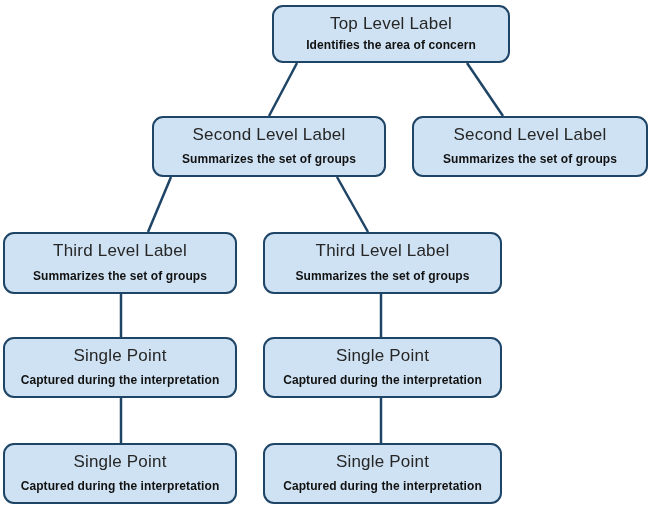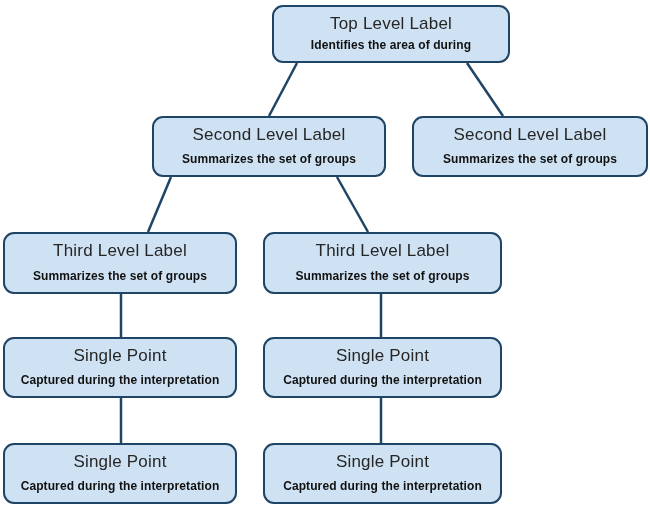--- a/index.html
+++ b/index.html
@@ -61,21 +61,21 @@
       <line x1="171" y1="177" x2="148" y2="232" stroke="#1e4466" stroke-width="2.5"></line>
       <line x1="337" y1="177" x2="368" y2="232" stroke="#1e4466" stroke-width="2.5"></line>
       <line x1="121" y1="293" x2="121" y2="337" stroke="#1e4466" stroke-width="2.5"></line>
       <line x1="381" y1="293" x2="381" y2="337" stroke="#1e4466" stroke-width="2.5"></line>
       <line x1="121" y1="397" x2="121" y2="443" stroke="#1e4466" stroke-width="2.5"></line>
       <line x1="381" y1="397" x2="381" y2="443" stroke="#1e4466" stroke-width="2.5"></line>
     </svg>
 
 <div class="node" style="left: 272px; top: 5px; width: 238px; height: 58px;">
       <div class="node-title">Top Level Label</div>
-      <div class="node-subtitle">Identifies the area of during</div>
+      <div class="node-subtitle">Identifies the area of concern</div>
     </div>
     <div class="node" style="left: 152px; top: 116px; width: 234px; height: 61px;">
       <div class="node-title">Second Level Label</div>
       <div class="node-subtitle">Summarizes the set of groups</div>
     </div>
     <div class="node" style="left: 412px; top: 116px; width: 236px; height: 61px;">
       <div class="node-title">Second Level Label</div>
       <div class="node-subtitle">Summarizes the set of groups</div>
     </div>
     <div class="node" style="left: 3px; top: 232px; width: 234px; height: 62px;">

